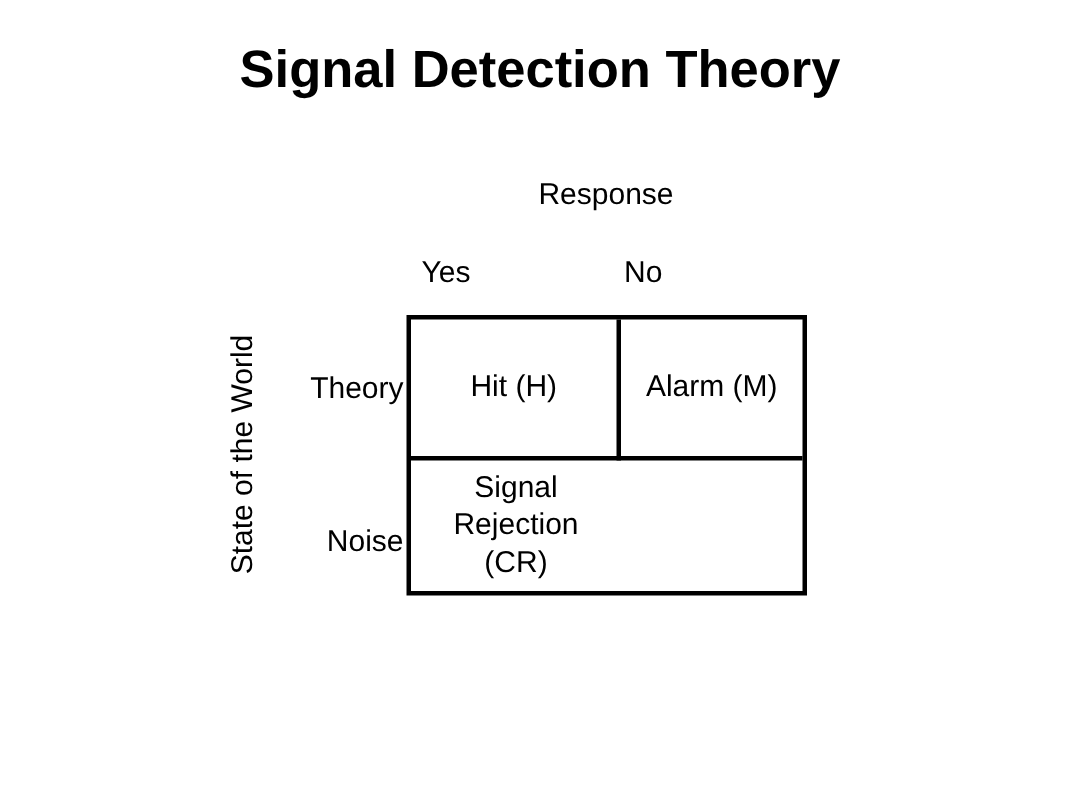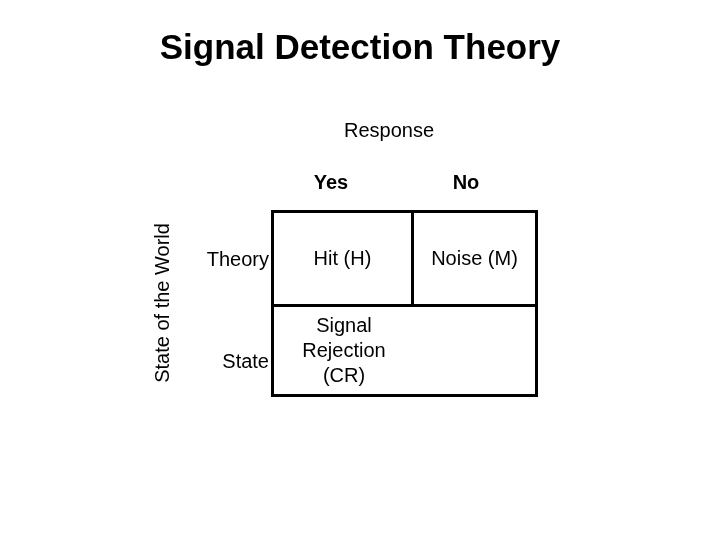--- a/index.html
+++ b/index.html
@@ -34,37 +34,36 @@
     color: #000000;
     white-space: nowrap;
   }
 
   
   .response-title {
     position: absolute;
     left: 344px;
     top: 118px;
     width: 120px;
-    text-align: left;
+    text-align: center;
     font-size: 20px;
     line-height: 24px;
     color: #000000;
     white-space: nowrap;
   }
 
   
   .col-header {
     position: absolute;
     top: 170px;
     font-size: 20px;
     line-height: 24px;
-    text-align: center;
+    text-align: left;
     color: #000000;
     white-space: nowrap;
-    font-weight: bold;
   }
   .col-header.yes { left: 281px; width: 100px; }
   .col-header.no  { left: 416px; width: 100px; }
 
   
   .world-title {
     position: absolute;
     left: 162px;
     top: 303px;
     width: 230px;
@@ -138,28 +137,28 @@
   <div class="response-title">Response</div>
 
   <div class="col-header yes">Yes</div>
 
   <div class="col-header no">No</div>
 
   <div class="world-title">State of the World</div>
 
   <div class="row-label signal">Theory</div>
 
-  <div class="row-label noise">State</div>
+  <div class="row-label noise">Noise</div>
 
   <div class="matrix">
     <div class="cell c-hit">
       <span class="cell-text">Hit (H)</span>
     </div>
     <div class="cell c-miss">
-      <span class="cell-text">Noise (M)</span>
+      <span class="cell-text">Alarm (M)</span>
     </div>
     <div class="cell c-cr">
       <span class="cell-text">Signal
 Rejection
 (CR)</span>
     </div>
   </div>
 
 </div>
 

